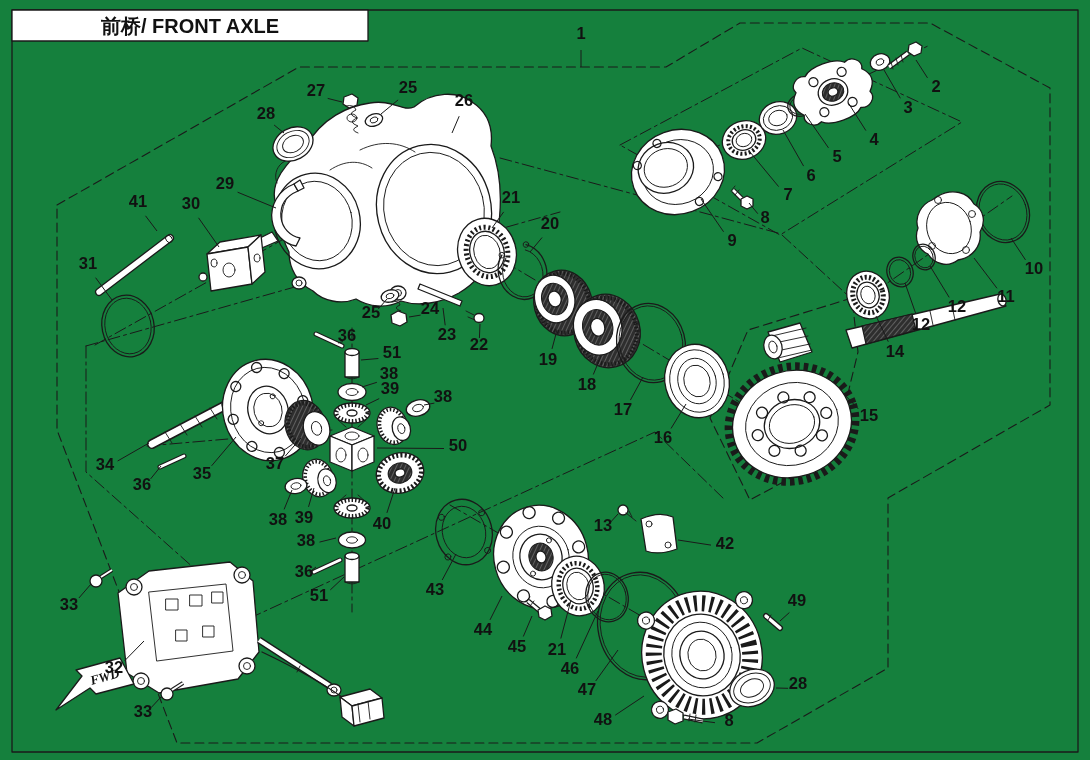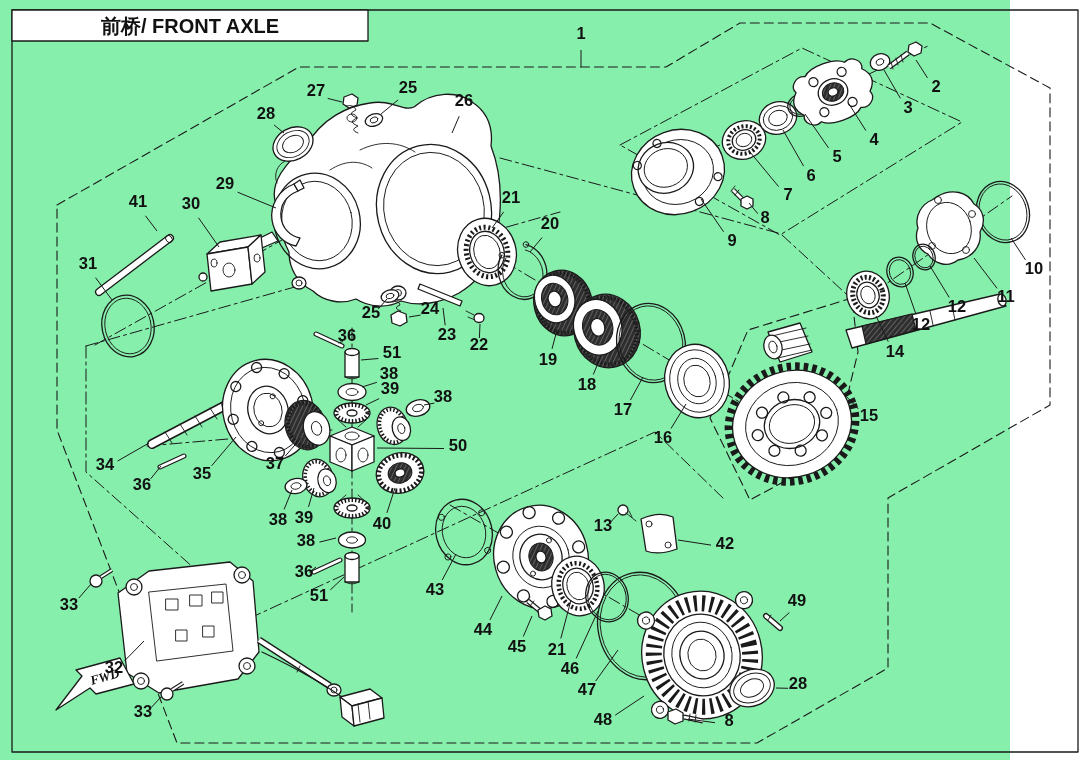--- a/index.html
+++ b/index.html
@@ -1,16 +1,16 @@
 <!DOCTYPE html>
 <html><head>
 <meta charset="utf-8">
 <style>
   html,body{margin:0;padding:0;background:#fff;}
-  #stage{position:relative;width:1010px;height:760px;background:#86efac;
+  #stage{position:relative;width:1090px;height:760px;background:#15803d;
          font-family:"Liberation Sans", sans-serif;}
   svg{display:block}
   .ln{fill:none;stroke:#1a1a1a;stroke-width:1.3;stroke-linejoin:round;stroke-linecap:round}
   .fw{fill:#fff;stroke:#1a1a1a;stroke-width:1.3;stroke-linejoin:round}
   .thin{stroke-width:.9}
   .dash{stroke-dasharray:9 5;stroke-width:1.1}
   .chain{stroke-dasharray:12 4 3 4;stroke-width:1}
   .band{fill:none;stroke:#1a1a1a}
   .lbl{font:bold 16.5px "Liberation Sans",sans-serif;fill:#111;text-anchor:middle}
   .ttl{font:bold 20px "Liberation Sans",sans-serif;fill:#111;text-anchor:middle}

